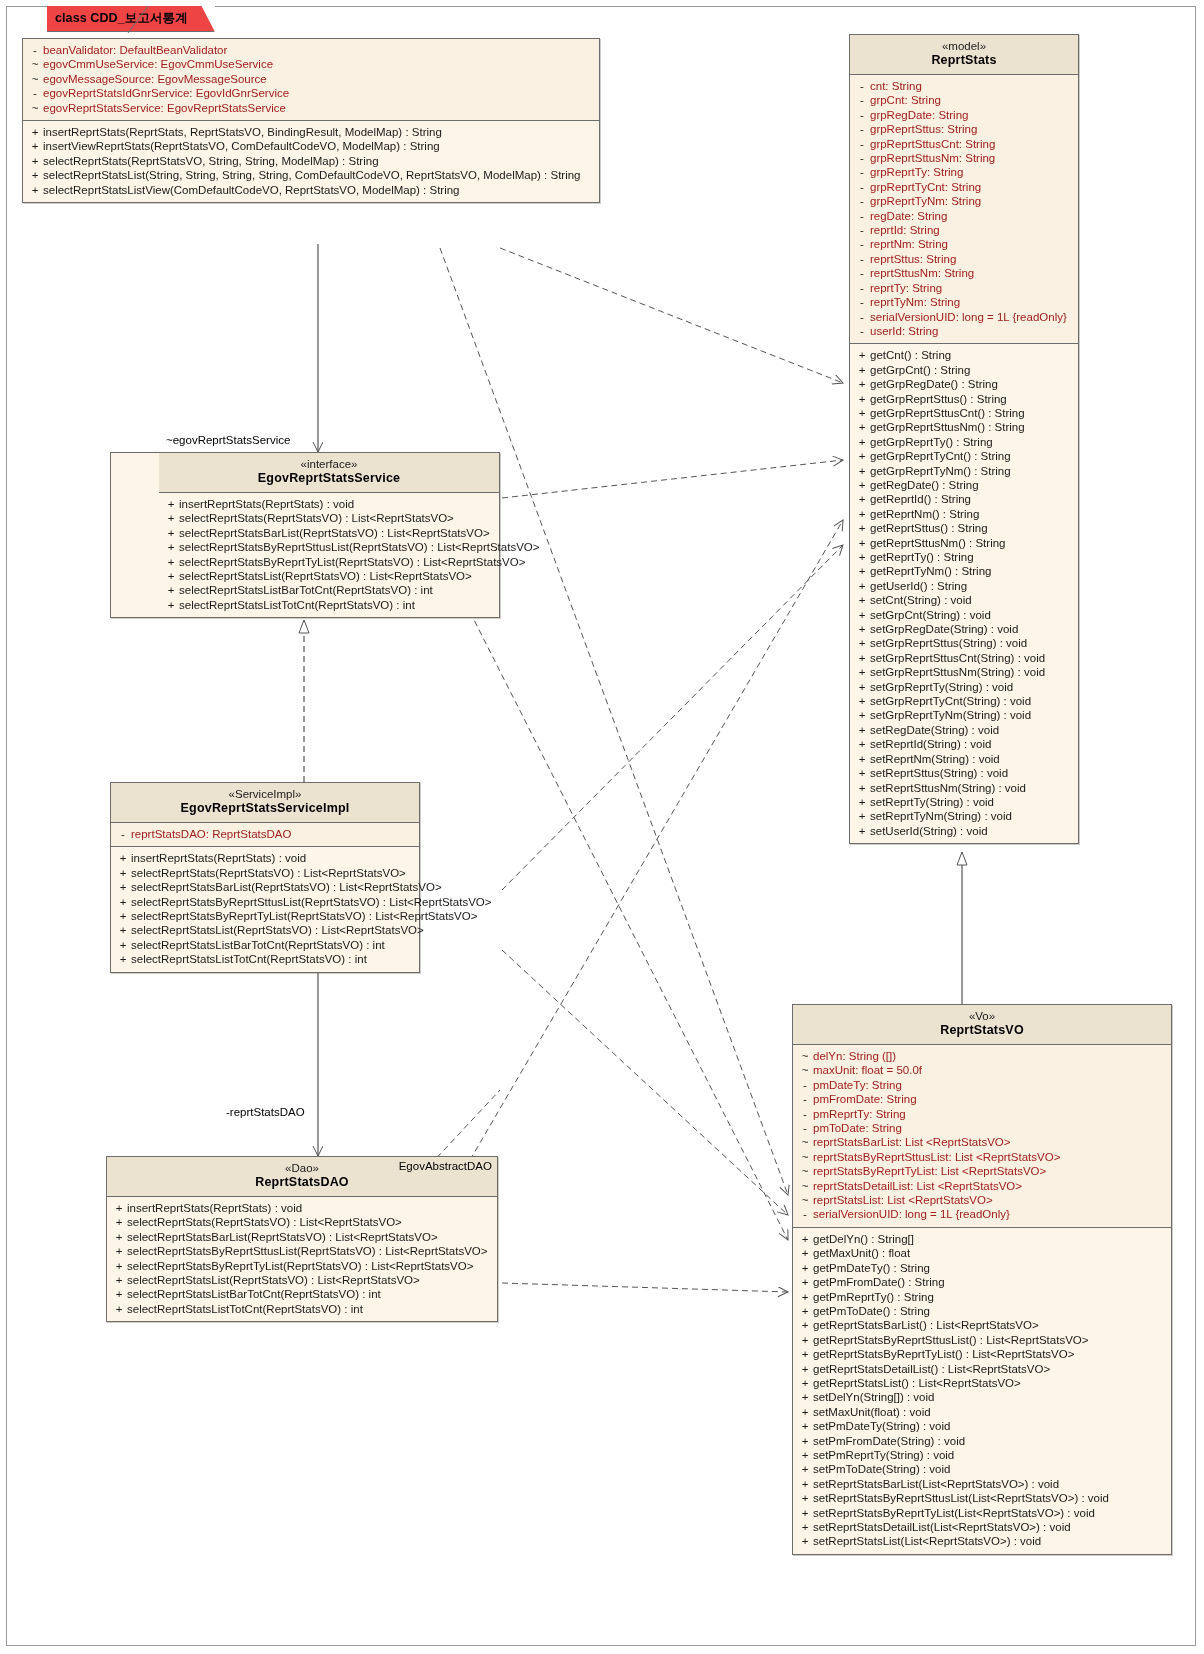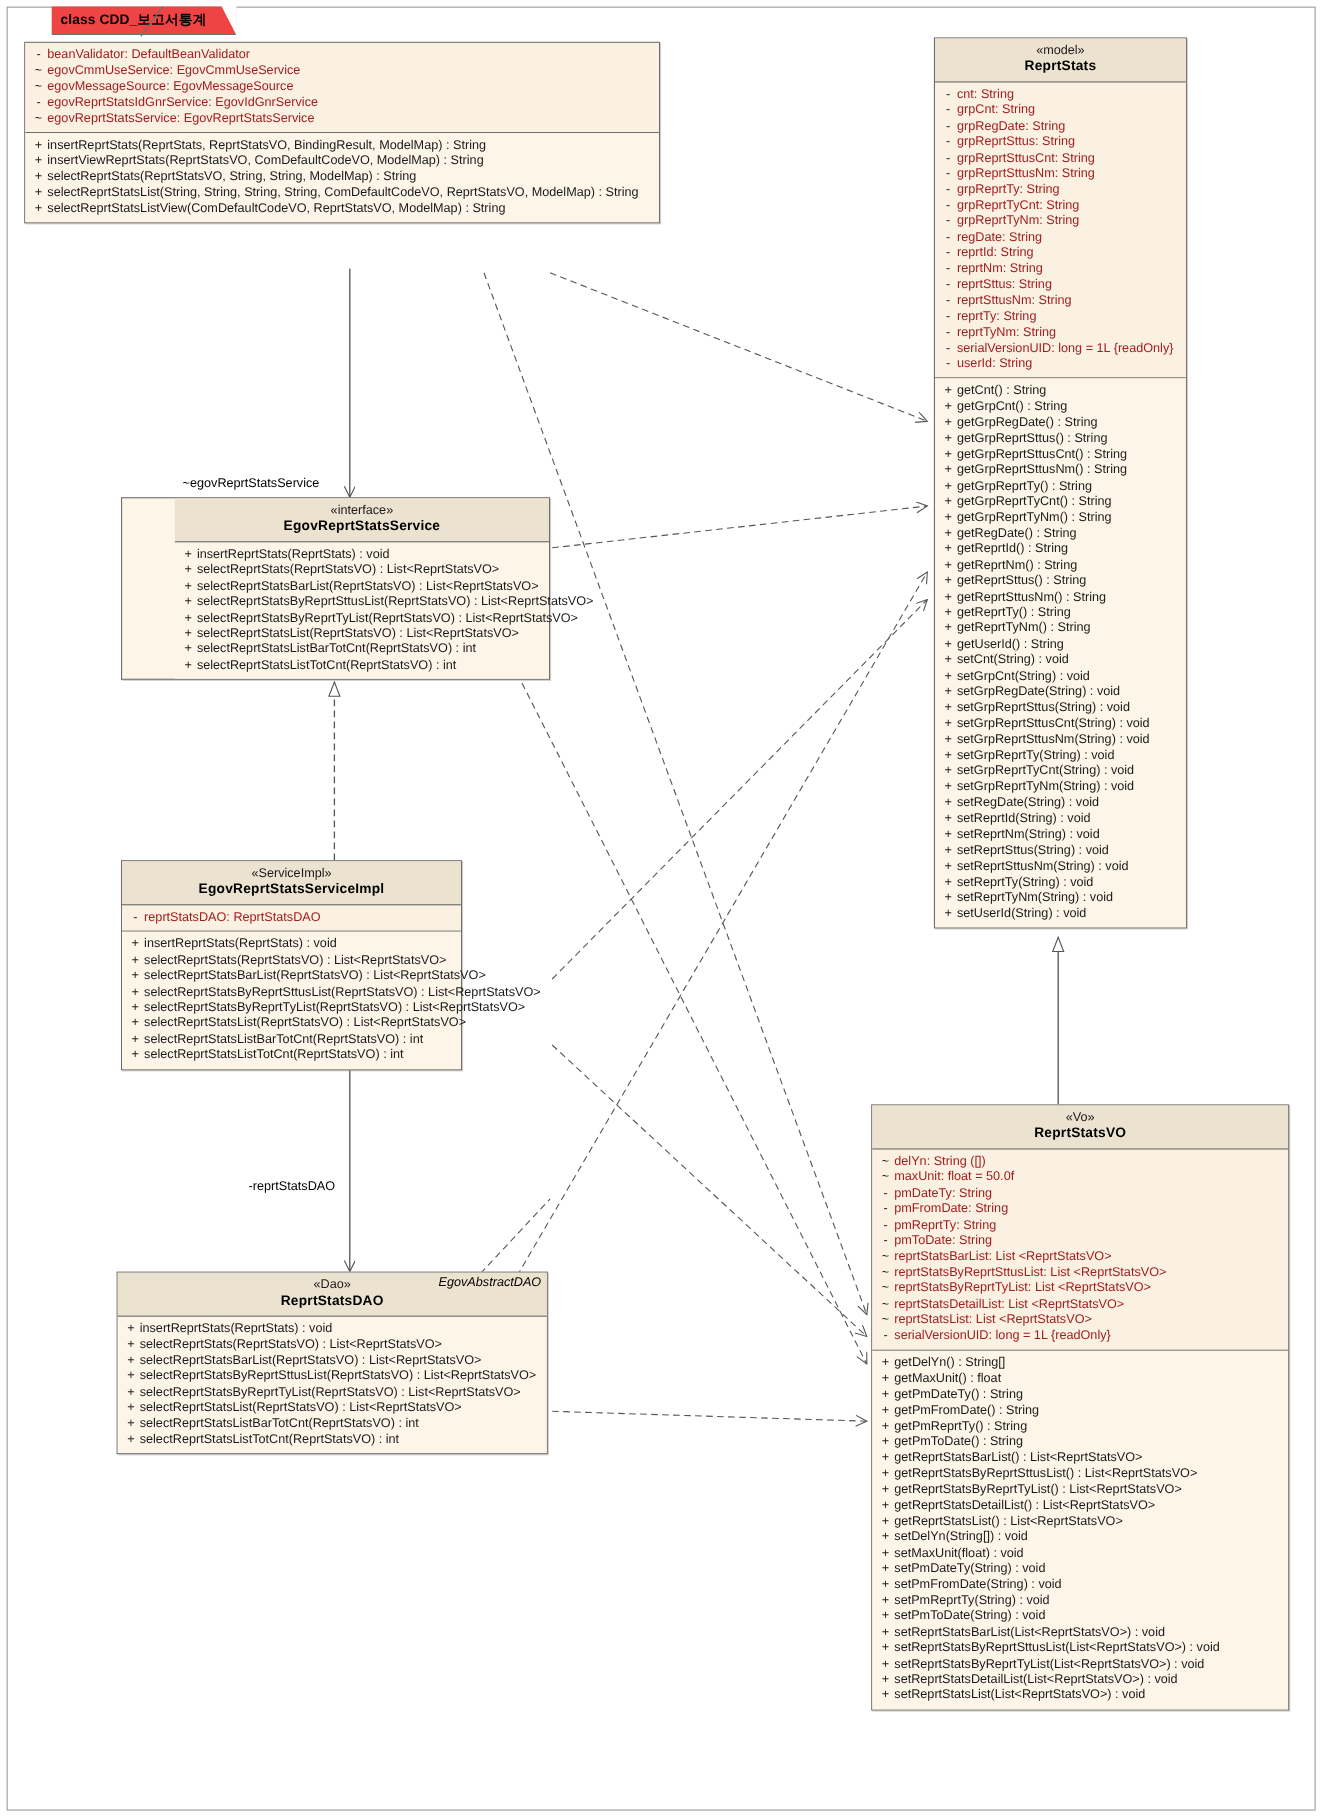--- a/index.html
+++ b/index.html
@@ -84,21 +84,20 @@
     font-weight: bold;
     color: #000000;
     line-height: 15px;
     letter-spacing: 0.2px;
   }
   .uml-parent {
     position: absolute;
     right: 5px;
     top: 3px;
     font-size: 11.5px;
-    font-style: italic;
     color: #000000;
   }
   .uml-section {
     padding: 4px 0 5px 0;
     background: #fdf5e7;
   }
   .uml-section.attrs {
     border-bottom: 1px solid #6d6d6d;
     background: #fbf1e2;
   }
@@ -184,21 +183,21 @@
     <path d="M470,1160 L843,520" stroke="#555" stroke-width="1" fill="none" stroke-dasharray="6,4" marker-end="url(#openarrow-d)"></path>
 
     <path d="M502,1283 L788,1292" stroke="#555" stroke-width="1" fill="none" stroke-dasharray="6,4" marker-end="url(#openarrow-d)"></path>
 
     <path d="M502,950 L788,1215" stroke="#555" stroke-width="1" fill="none" stroke-dasharray="6,4" marker-end="url(#openarrow-d)"></path>
 
     <path d="M430,1165 L500,1090" stroke="#555" stroke-width="1" fill="none" stroke-dasharray="6,4"></path>
   </svg>
 
   <div class="edge-label" style="left:166px; top:434px;">~egovReprtStatsService</div>
-  <div class="edge-label" style="left:226px; top:1073px;">-reprtStatsDAO</div>
+  <div class="edge-label" style="left:226px; top:1106px;">-reprtStatsDAO</div>
 
   <div class="umlclass" id="cls-controller" style="left:22px; top:38px; width:578px;">
     <div class="uml-section attrs">
         <div class="uml-row">
           <span class="uml-vis">-</span>
           <span class="uml-attr-text">beanValidator:  DefaultBeanValidator</span>
         </div>
         <div class="uml-row">
           <span class="uml-vis">~</span>
           <span class="uml-attr-text">egovCmmUseService:  EgovCmmUseService</span>

